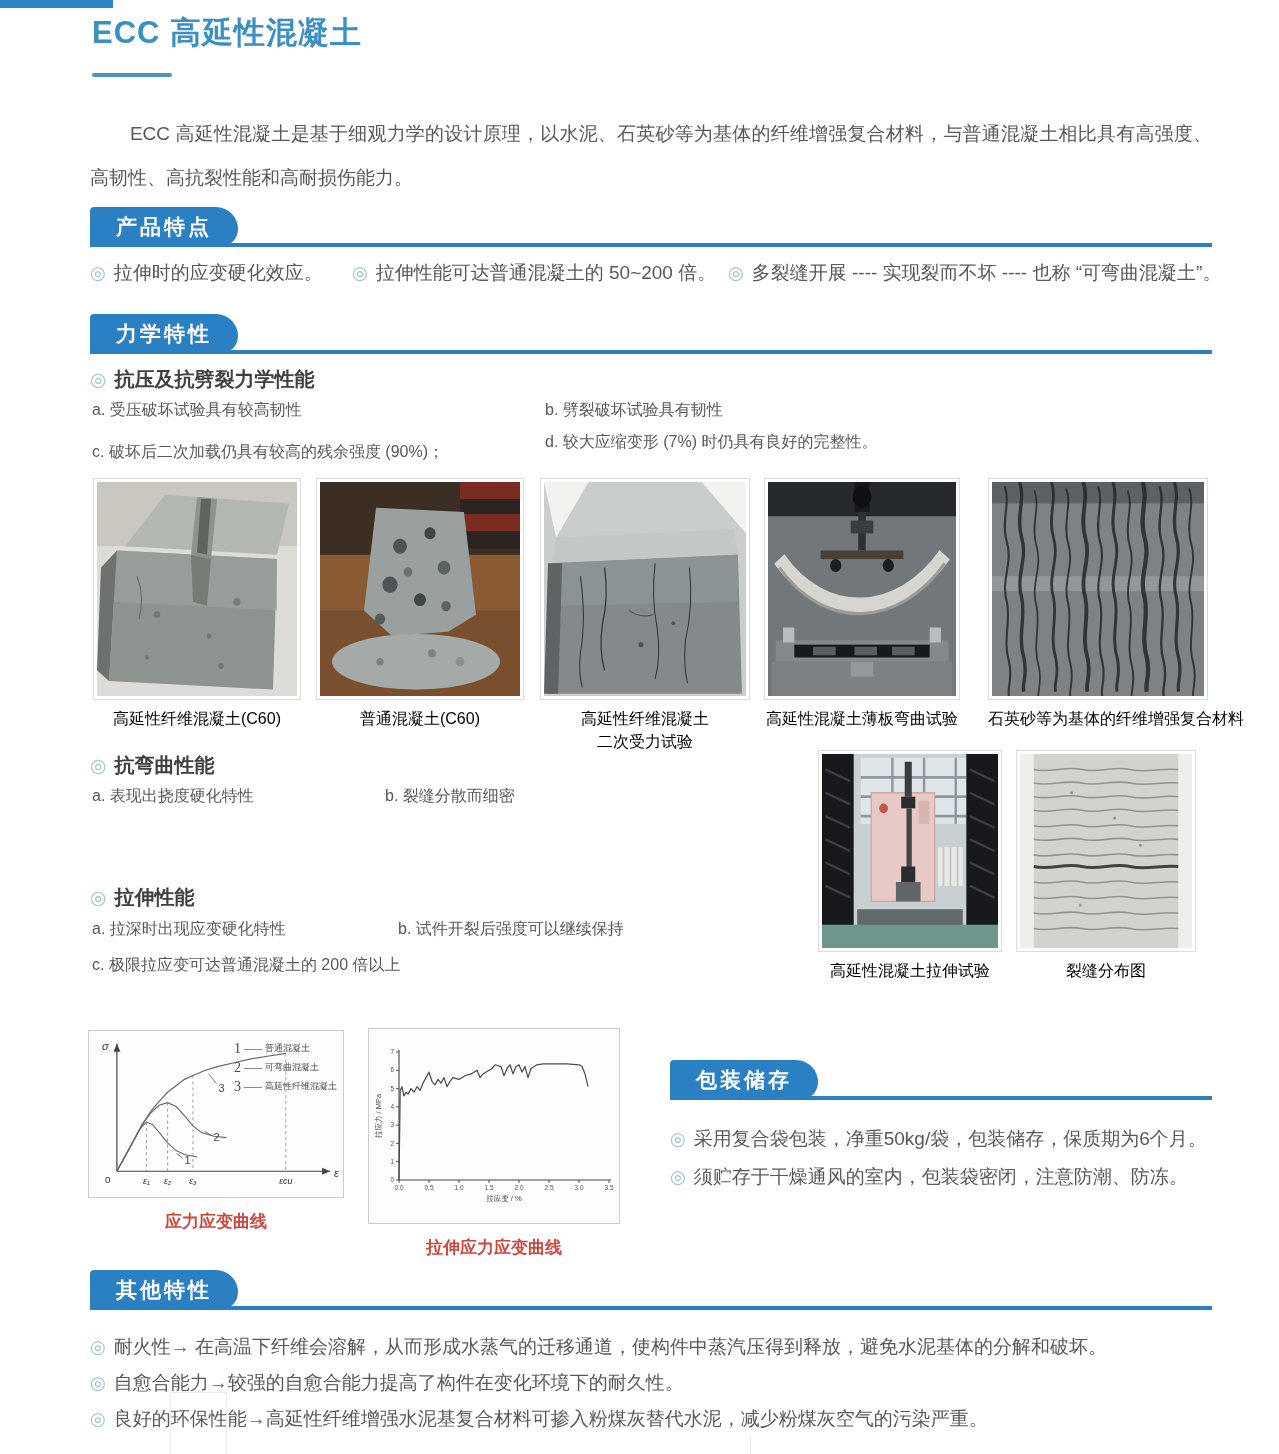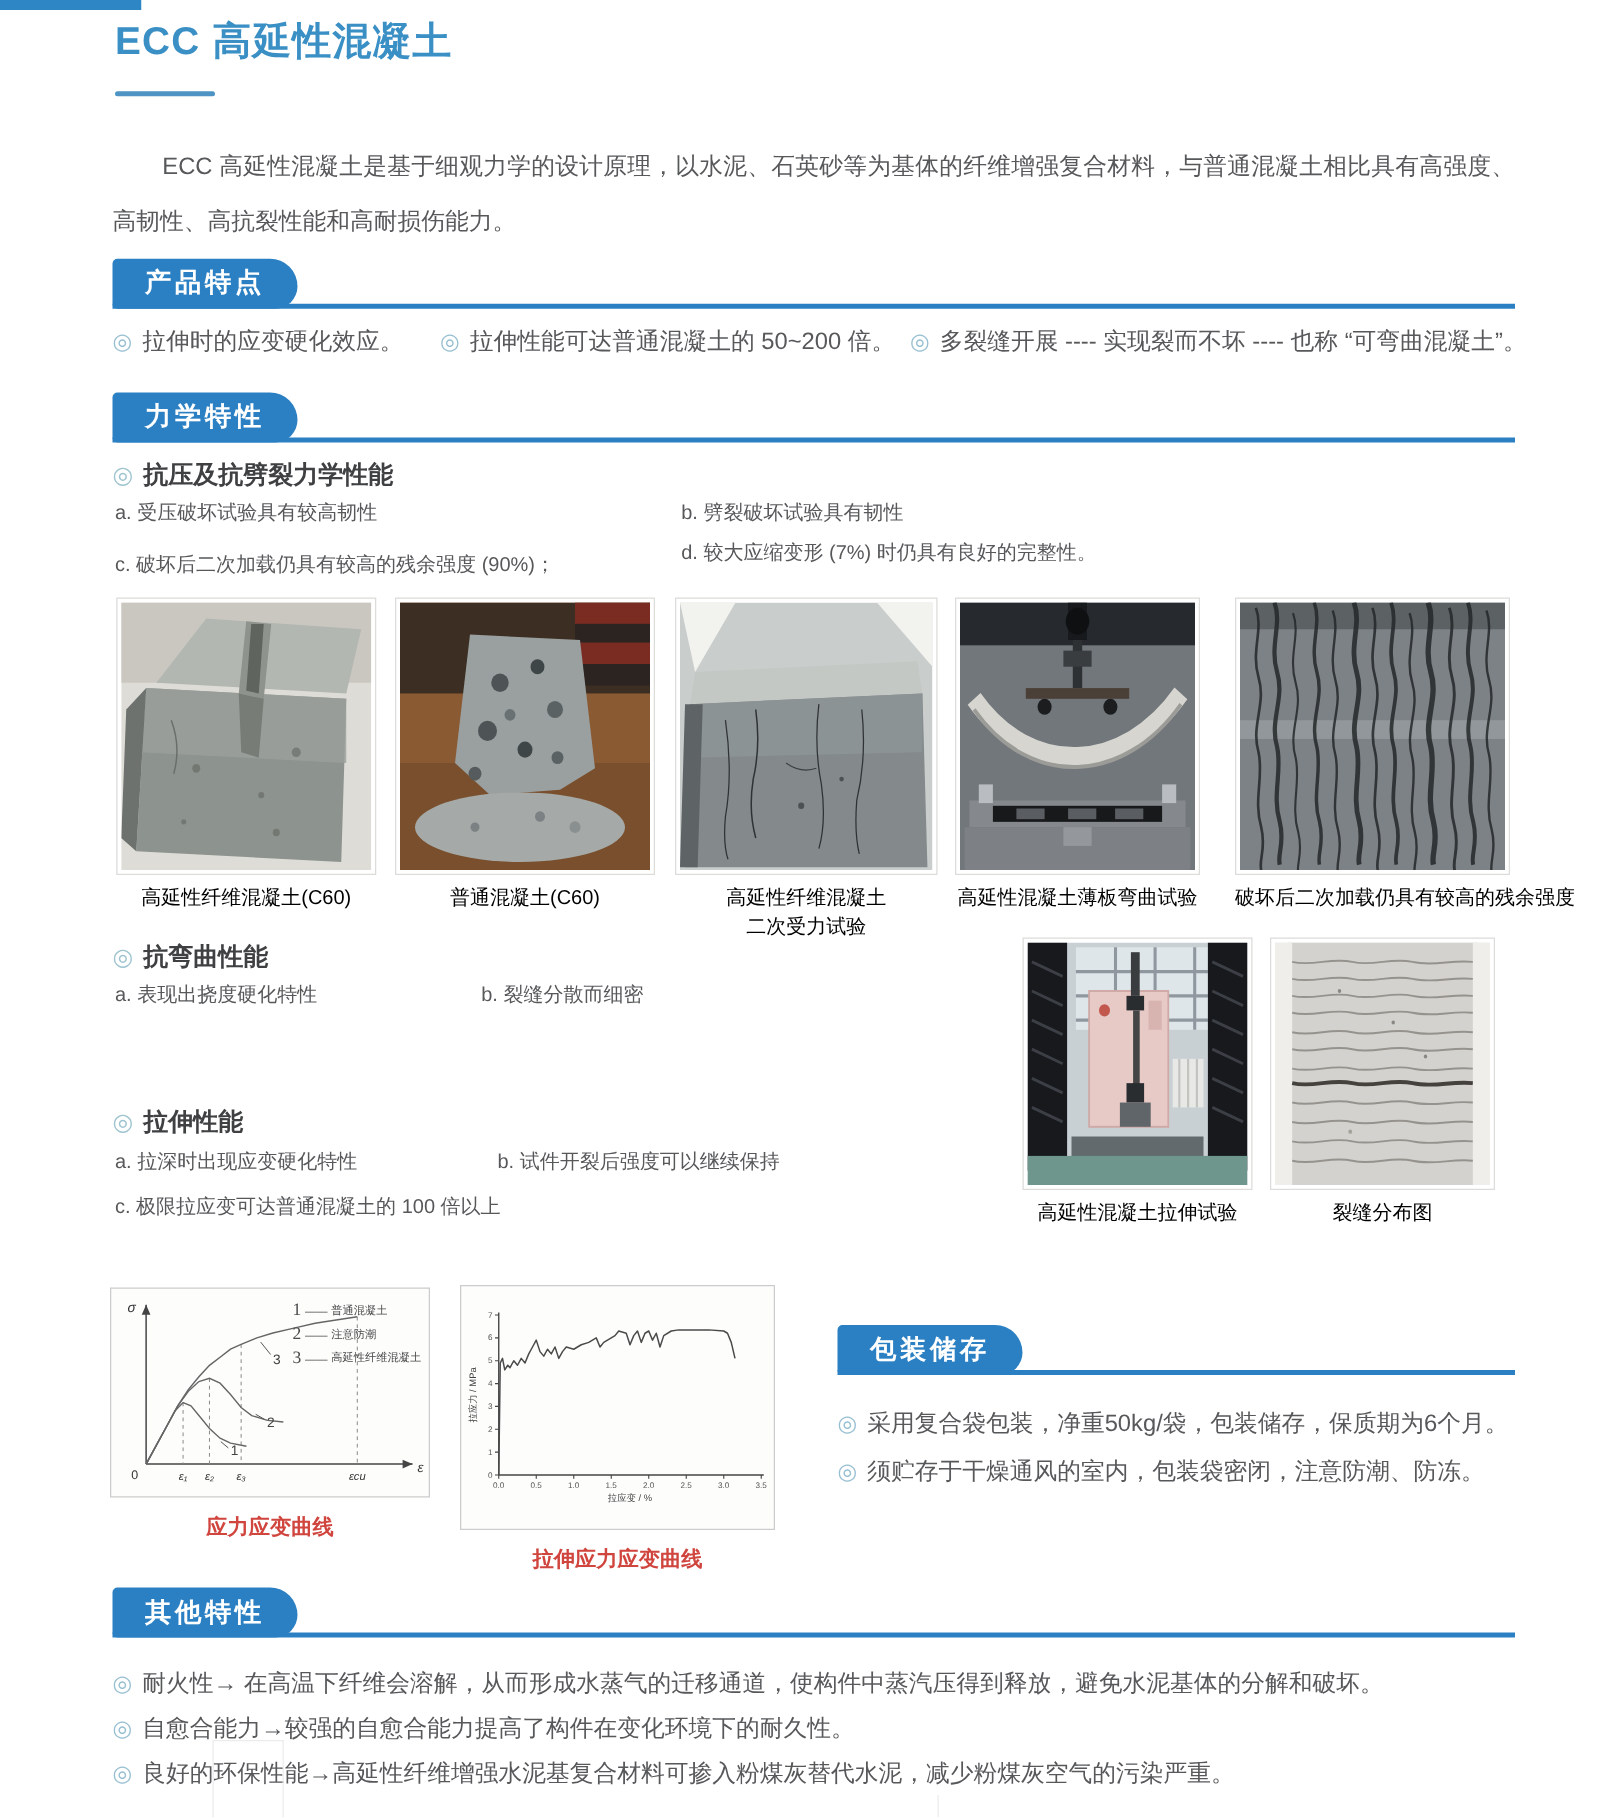--- a/index.html
+++ b/index.html
@@ -193,35 +193,35 @@
           <use href="#vc" x="50" y="2" stroke-width="1.0"></use>
           <use href="#vc" x="57" y="0" stroke-width="1.4"></use>
           <use href="#vc" x="64" y="4" stroke-width="0.9"></use>
           <use href="#vc" x="71" y="0" stroke-width="2.0"></use>
           <use href="#vc" x="79" y="2" stroke-width="1.1"></use>
           <use href="#vc" x="86" y="0" stroke-width="1.5"></use>
           <use href="#vc" x="93" y="3" stroke-width="0.9"></use>
         </g>
       </svg>
     </div>
-    <div class="photo-caption">破坏后二次加载仍具有较高的残余强度</div>
+    <div class="photo-caption">石英砂等为基体的纤维增强复合材料</div>
   </figure>
 
   <div class="abs subhead" style="left:90px;top:752px;">
     <span class="b-ic">◎</span><span>抗弯曲性能</span>
   </div>
   <div class="abs item" style="left:92px;top:786px;">a. 表现出挠度硬化特性</div>
   <div class="abs item" style="left:385px;top:786px;">b. 裂缝分散而细密</div>
 
   <div class="abs subhead" style="left:90px;top:884px;">
     <span class="b-ic">◎</span><span>拉伸性能</span>
   </div>
   <div class="abs item" style="left:92px;top:919px;">a. 拉深时出现应变硬化特性</div>
   <div class="abs item" style="left:398px;top:919px;">b. 试件开裂后强度可以继续保持</div>
-  <div class="abs item" style="left:92px;top:955px;">c. 极限拉应变可达普通混凝土的 100 倍以上</div>
+  <div class="abs item" style="left:92px;top:955px;">c. 极限拉应变可达普通混凝土的 200 倍以上</div>
 
   <figure class="abs" style="left:818px;top:750px;width:184px;">
     <div class="photo" style="height:202px;">
       <svg viewBox="0 0 100 100" preserveAspectRatio="none">
         <rect x="0" y="0" width="100" height="100" fill="#c9d0d4"></rect>
         <rect x="22" y="2" width="60" height="34" fill="#dfe6ea"></rect>
         <g stroke="#8f989e" stroke-width="1.4">
           <line x1="40" y1="2" x2="40" y2="36"></line>
             <line x1="58" y1="2" x2="58" y2="36"></line>
             <line x1="76" y1="2" x2="76" y2="36"></line>
@@ -329,21 +329,21 @@
       </svg>
       <div class="legend">
         <div class="lg-row">
           <span class="lg-num">1</span>
           <span class="lg-dash">——</span>
           <span class="lg-name">普通混凝土</span>
         </div>
         <div class="lg-row">
           <span class="lg-num">2</span>
           <span class="lg-dash">——</span>
-          <span class="lg-name">注意防潮</span>
+          <span class="lg-name">可弯曲混凝土</span>
         </div>
         <div class="lg-row">
           <span class="lg-num">3</span>
           <span class="lg-dash">——</span>
           <span class="lg-name">高延性纤维混凝土</span>
         </div>
       </div>
     </div>
     <div class="chart-caption">应力应变曲线</div>
   </figure>

